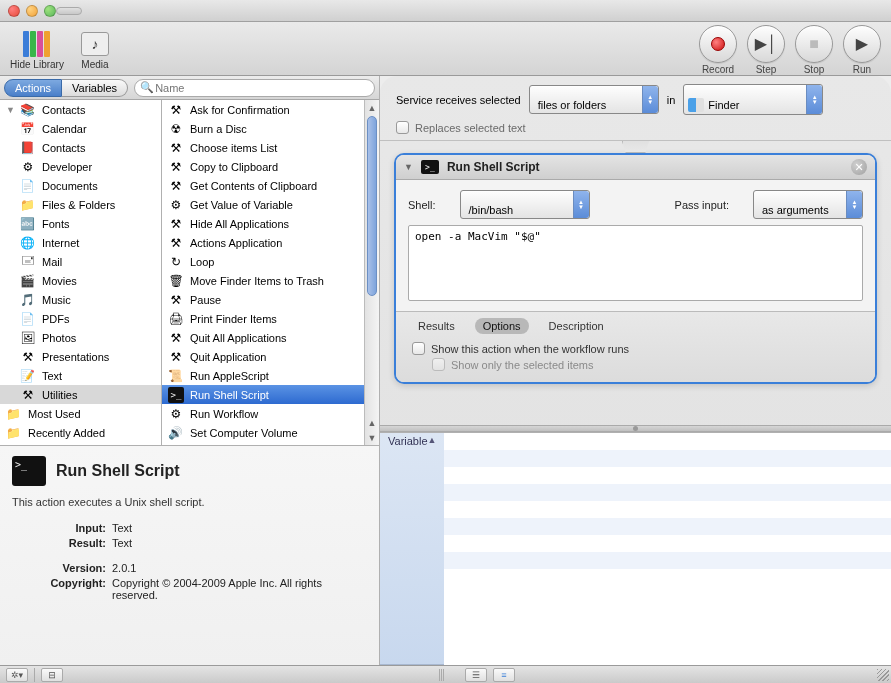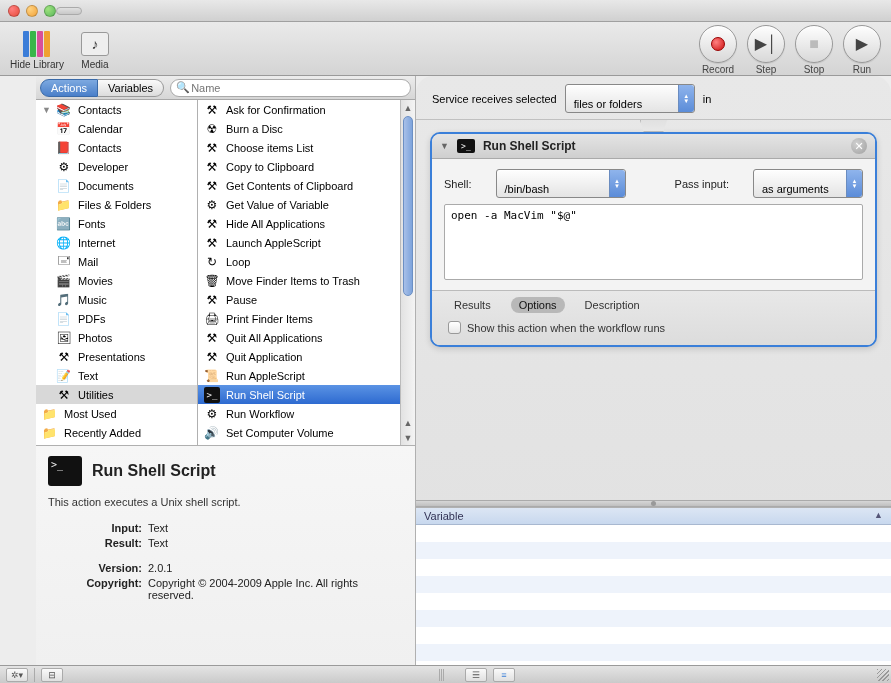--- a/index.html
+++ b/index.html
@@ -24,21 +24,21 @@
 .b1 { background:#3b7dd8; } .b2{background:#39b54a;} .b3{background:#d84f9b;} .b4{background:#f0a030;}
 .media-ic { width:28px; height:24px; border:1px solid #999; border-radius:3px; background:#eee; display:flex; align-items:center; justify-content:center; font-size:14px; }
 
 .tb-right { margin-left:auto; display:flex; gap:10px; }
 .round-btn { width:38px; height:38px; border-radius:50%; background:linear-gradient(#fefefe,#d8d8d8); border:1px solid #999; display:flex; align-items:center; justify-content:center; box-shadow: inset 0 1px 0 #fff, 0 1px 1px rgba(0,0,0,0.1); font-size:16px; color:#444; }
 .rec-dot { width:14px; height:14px; border-radius:50%; background:radial-gradient(circle at 35% 35%, #ff8080, #cc1010); border:1px solid #900; }
 .tb-btn-label { font-size:10px; color:#444; text-align:center; margin-top:1px; }
 .disabled { color:#aaa !important; }
 .disabled .round-btn { color:#bbb; }
 
-.main { display:flex; height: calc(683px - 22px - 54px - 18px); margin-left: 36px; }
+.main { display:flex; height: calc(683px - 22px - 54px - 18px); }
 
 .left-col { width:380px; display:flex; flex-direction:column; border-right:1px solid #b0b0b0; }
 .tabbar { height:24px; background:linear-gradient(#ececec,#d6d6d6); display:flex; align-items:center; padding:0 4px; border-bottom:1px solid #a8a8a8; gap:0; }
 .seg { display:flex; }
 .seg-btn { padding:2px 10px; font-size:11px; background:linear-gradient(#fafafa,#dcdcdc); border:1px solid #9a9a9a; }
 .seg-btn.active { background:linear-gradient(#7da9e0,#4a7fc9); color:#fff; border-color:#3a6aa8; }
 .seg-btn:first-child { border-top-left-radius:10px; border-bottom-left-radius:10px; }
 .seg-btn:last-child { border-top-right-radius:10px; border-bottom-right-radius:10px; border-left:none; }
 .search-wrap { flex:1; margin-left:6px; }
 .search-input { width:100%; height:18px; border-radius:9px; border:1px solid #aaa; padding:0 8px 0 20px; font-size:11px; background:#fff; }
@@ -98,21 +98,21 @@
 .act-row1 .spacer { flex:1; }
 .code-area { width:100%; height:76px; background:#fff; border:1px solid #aaa; border-radius:2px; padding:4px 6px; font-family:Menlo,Monaco,monospace; font-size:11px; resize:none; }
 
 .act-tabs { background:linear-gradient(#e8e8e8,#dcdcdc); border-top:1px solid #bbb; padding:6px 14px 8px 14px; border-bottom-left-radius:8px; border-bottom-right-radius:8px; }
 .act-tabs-row { display:flex; gap:12px; align-items:center; margin-bottom:8px; }
 .act-tabs-row .t { font-size:11px; color:#333; padding:2px 8px; border-radius:8px; }
 .act-tabs-row .t.active { background:#b8b8b8; color:#111; }
 .opt-line { display:flex; align-items:center; gap:6px; margin:3px 0 3px 2px; font-size:11px; color:#333; }
 .opt-line.sub { margin-left:22px; color:#8a8a8a; }
 
-.var-pane { height:158px; background:#fff; border-top:1px solid #b0b0b0; display:flex; flex-direction:column; }
+.var-pane { height:233px; background:#fff; border-top:1px solid #b0b0b0; display:flex; flex-direction:row; }
 .var-hdr { background:linear-gradient(#dce6f4,#c8d8ee); border-bottom:1px solid #a8b8d0; padding:2px 8px; font-size:11px; color:#335; display:flex; }
 .var-hdr .arrow-up { margin-left:auto; color:#557; font-size:9px; }
 .var-rows { flex:1; }
 .vr { height:17px; }
 .vr.alt { background:#eef3fb; }
 
 .footer { height:18px; background:linear-gradient(#e4e4e4,#cacaca); border-top:1px solid #9a9a9a; display:flex; align-items:center; padding:0 6px; gap:6px; font-size:11px; color:#555; }
 .ft-btn { width:22px; height:14px; border:1px solid #aaa; border-radius:2px; background:linear-gradient(#fafafa,#e0e0e0); display:flex; align-items:center; justify-content:center; font-size:9px; }
 .ft-sep { width:1px; height:14px; background:#aaa; }
 .ft-spacer { flex:1; }
@@ -317,21 +317,21 @@
               <span>Get Value of Variable</span>
               <span class="chev">›</span>
             </div>
             <div class="row">
               <span class="ic">⚒</span>
               <span>Hide All Applications</span>
               <span class="chev">›</span>
             </div>
             <div class="row">
               <span class="ic">⚒</span>
-              <span>Launch AppleScript</span>
+              <span>Actions Application</span>
               <span class="chev">›</span>
             </div>
             <div class="row">
               <span class="ic">↻</span>
               <span>Loop</span>
               <span class="chev">›</span>
             </div>
             <div class="row">
               <span class="ic">🗑</span>
               <span>Move Finder Items to Trash</span>
@@ -417,20 +417,29 @@
 
   <div class="right-col">
     <div class="svc-bar">
       <div class="svc-line1">
         <span>Service receives selected</span>
         <div class="popup" style="min-width:130px;">
           <span>files or folders</span>
             <span class="arrows">▲<br>▼</span>
         </div>
         <span>in</span>
+        <div class="popup app" style="min-width:140px;">
+          <span class="finder-ic"></span>
+          <span>Finder</span>
+            <span class="arrows">▲<br>▼</span>
+        </div>
+      </div>
+      <div class="svc-line2">
+        <div class="chk"></div>
+        <span>Replaces selected text</span>
       </div>
     </div>
 
     <div class="canvas">
       <div class="notch"></div>
       <div class="action">
         <div class="act-hdr">
           <span class="tri2">▼</span>
           <div class="term-sm">
               <span>&gt;_</span>
@@ -456,20 +465,24 @@
         </div>
         <div class="act-tabs">
           <div class="act-tabs-row">
             <span class="t">Results</span>
             <span class="t active">Options</span>
             <span class="t">Description</span>
           </div>
           <div class="opt-line">
             <div class="chk"></div>
             <span>Show this action when the workflow runs</span>
+          </div>
+          <div class="opt-line sub">
+            <div class="chk" style="opacity:0.5"></div>
+            <span>Show only the selected items</span>
           </div>
         </div>
       </div>
     </div>
 
     <div class="hdivider">
         <div class="dot"></div>
       </div>
 
     <div class="var-pane">

